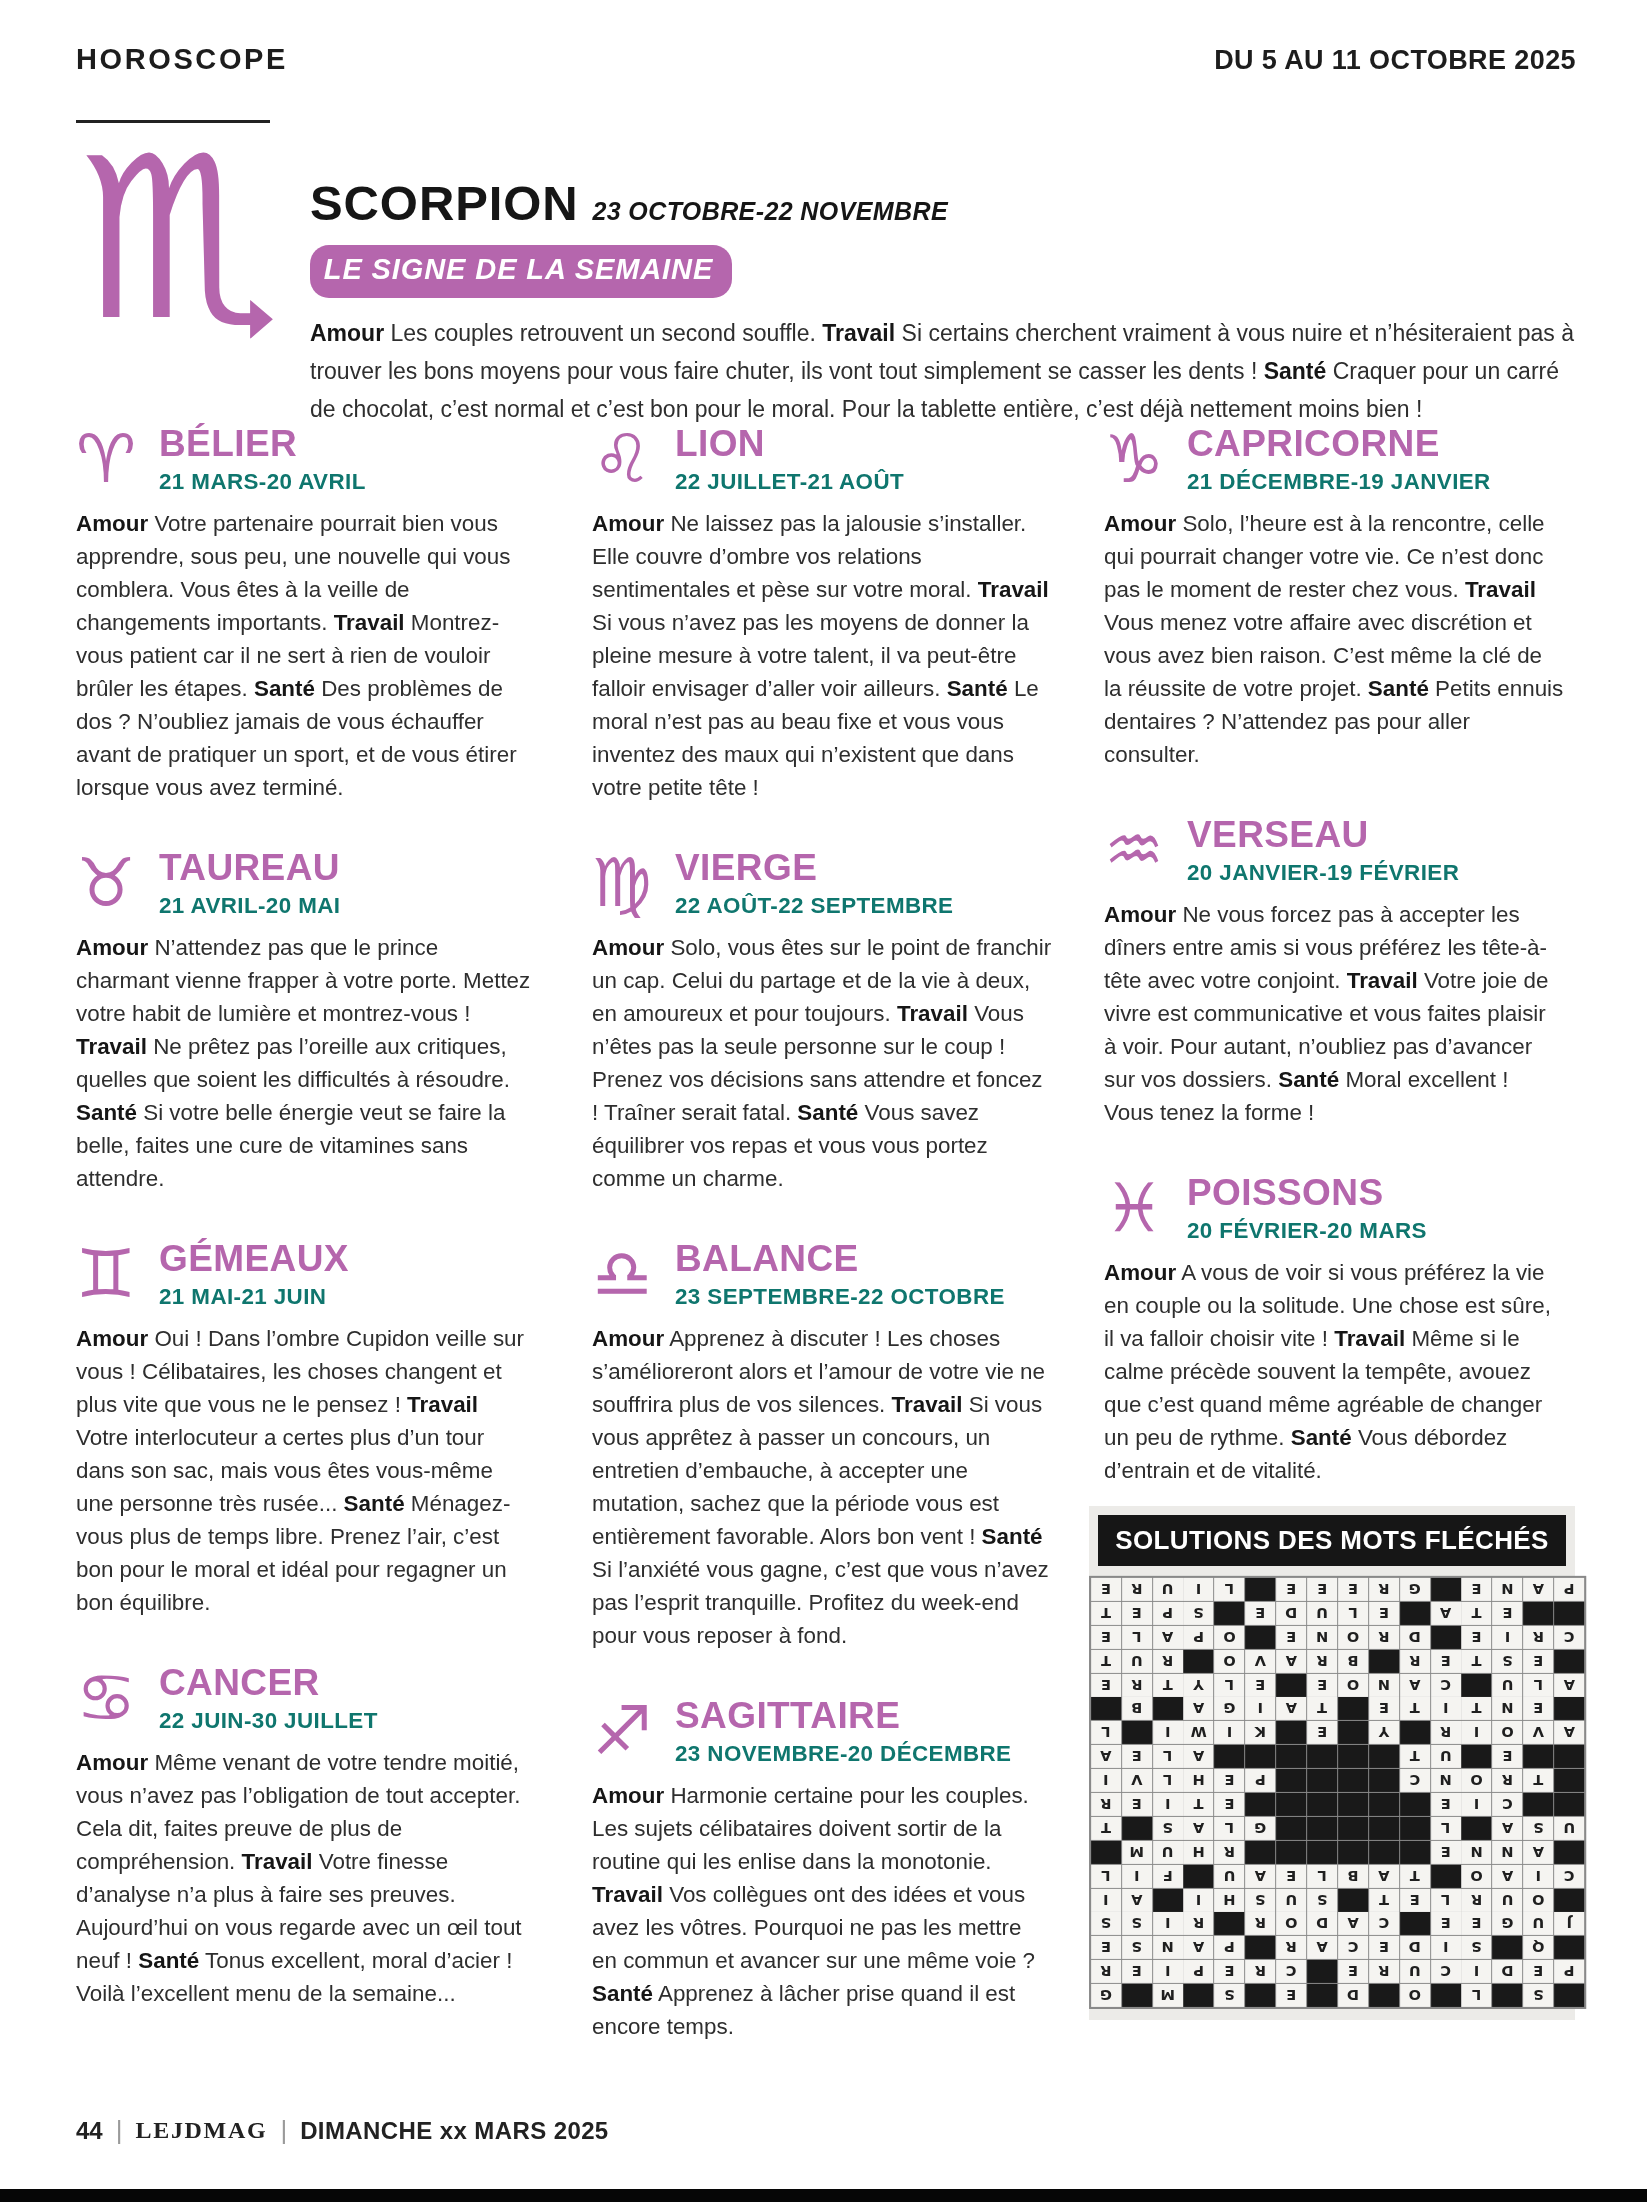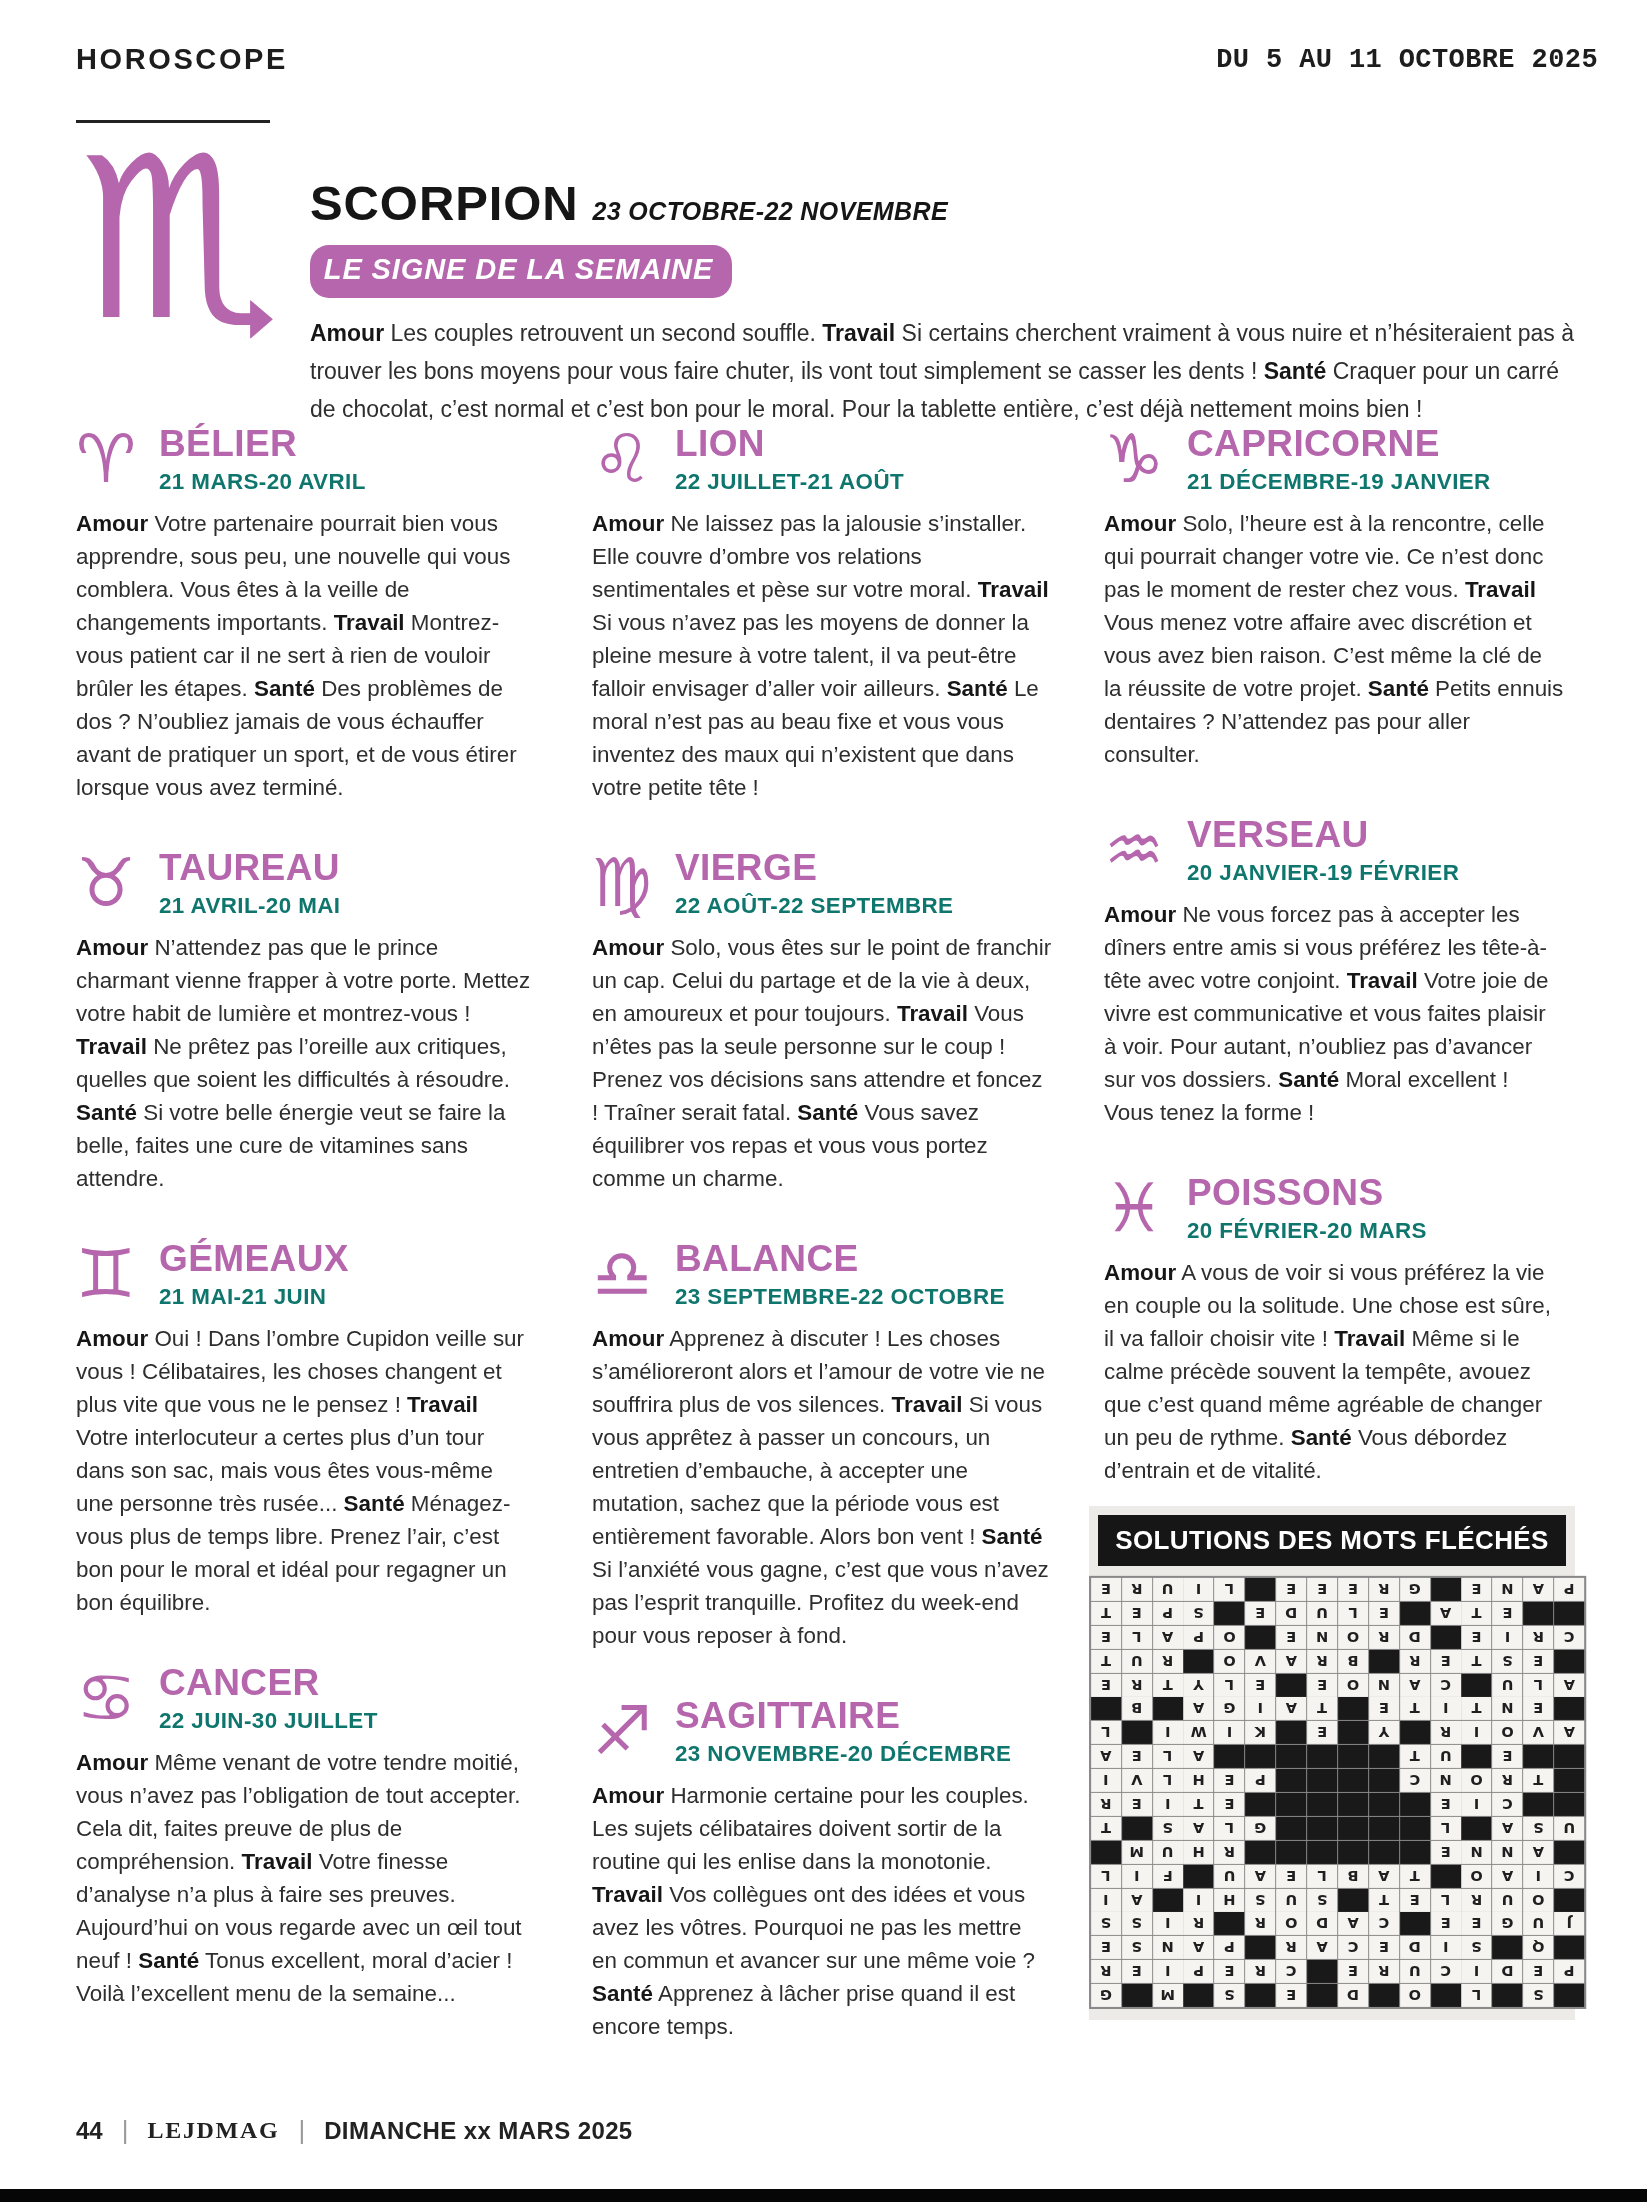--- a/index.html
+++ b/index.html
@@ -11,21 +11,21 @@
   html,body{margin:0;padding:0;}
   body{
     width:1648px;height:2203px;position:relative;background:#ffffff;
     font-family:"Liberation Sans", sans-serif;color:var(--body);
     overflow:hidden;
   }
   .abs{position:absolute;}
   
   .masthead-title{left:76px;top:43px;font-size:29px;font-weight:800;letter-spacing:2.6px;color:var(--ink);}
   .masthead-rule{left:76px;top:120px;width:194px;height:2.6px;background:#222;}
-  .masthead-date{right:50px;top:45px;font-size:27px;font-weight:800;letter-spacing:0.4px;color:var(--ink);font-family:Liberation Mono, monospace;}
+  .masthead-date{right:72px;top:45px;font-size:27px;font-weight:800;letter-spacing:0.4px;color:var(--ink);}
   
   .feature-glyph{left:79px;top:127px;font-size:225px;line-height:1;color:var(--accent);font-family:"DejaVu Sans",sans-serif;}
   .feature-body{left:310px;top:175px;width:1273px;}
   .feature-title{font-size:49px;font-weight:800;letter-spacing:0.9px;color:#161616;}
   .feature-dates{font-size:25px;font-weight:700;color:#161616;margin-left:13.8px;letter-spacing:0.4px;font-style:italic;}
   .feature-banner{display:inline-block;margin-top:13.8px;background:var(--accent);color:#fff;
     font-size:29px;font-weight:800;font-style:italic;letter-spacing:0.9px;padding:8.6px 19px 11.2px 13.8px;border-radius:19px;}
   .feature-text{margin:16px 0 0 0;font-size:23px;line-height:38px;width:1273px;}
   .feature-text b, .sign-text b{color:#161616;}
   
@@ -44,21 +44,21 @@
   .solutions-grid{
     margin:10.3px auto 5.2px auto;width:fit-content;
     display:grid;grid-template-columns:repeat(16,30px);grid-auto-rows:23px;gap:0.9px;
     background:#8a8a8a;padding:0.9px;border:0.9px solid #8a8a8a;
     transform:rotate(180deg);
   }
   .cell{background:#f5f4f1;display:flex;align-items:center;justify-content:center;
     font-family:"DejaVu Sans",sans-serif;font-weight:bold;font-size:14.6px;color:#1f1f1f;}
   .cell.black{background:#191919;}
   
-  .footer{left:76px;top:2115px;display:flex;align-items:center;gap:19px;font-size:24px;color:#222;}
+  .footer{left:76px;top:2115px;display:flex;align-items:center;gap:13px;font-size:24px;color:#222;}
   .footer .pagenum{font-weight:800;}
   .footer .sep{color:#9a9a9a;font-weight:300;font-size:26px;}
   .footer .mag{font-family:"Liberation Serif",serif;font-weight:700;letter-spacing:1.7px;}
   .footer .pubdate{font-weight:800;letter-spacing:0.4px;text-align:right;}
   .bottom-bar{left:0;top:2189px;width:1648px;height:13.8px;background:#060606;}
 </style>
 </head>
 <body>
 
 <div class="abs masthead-title">HOROSCOPE</div>

